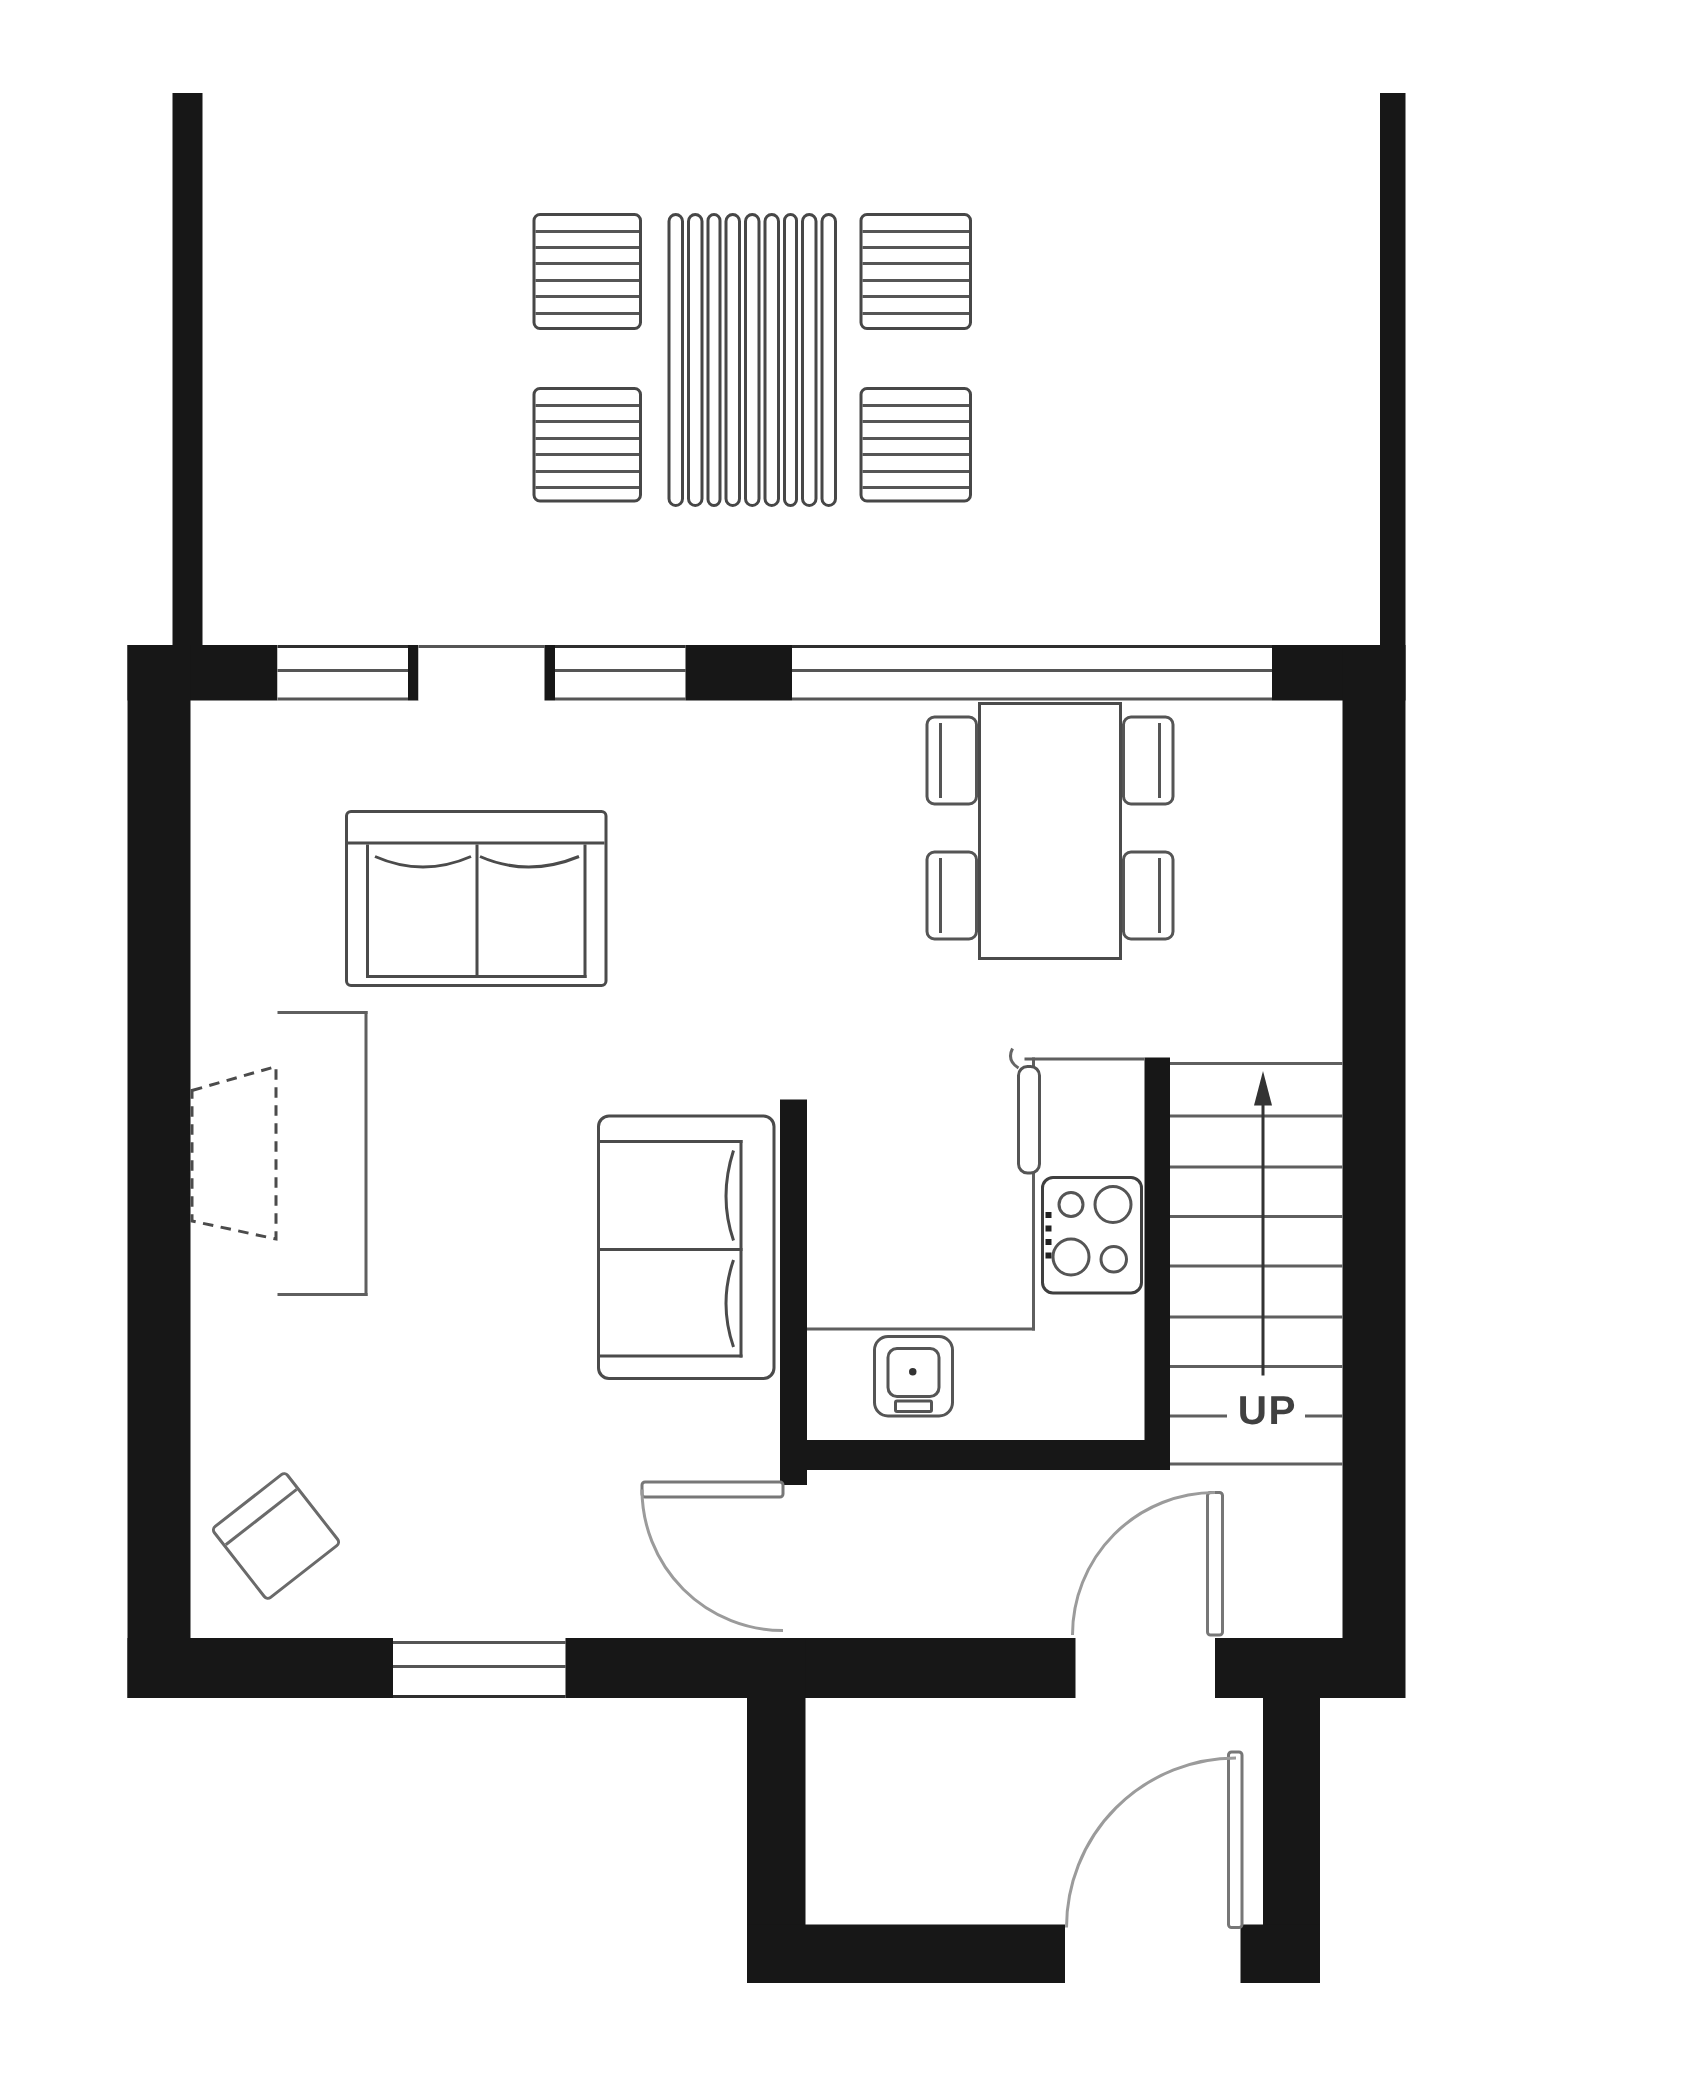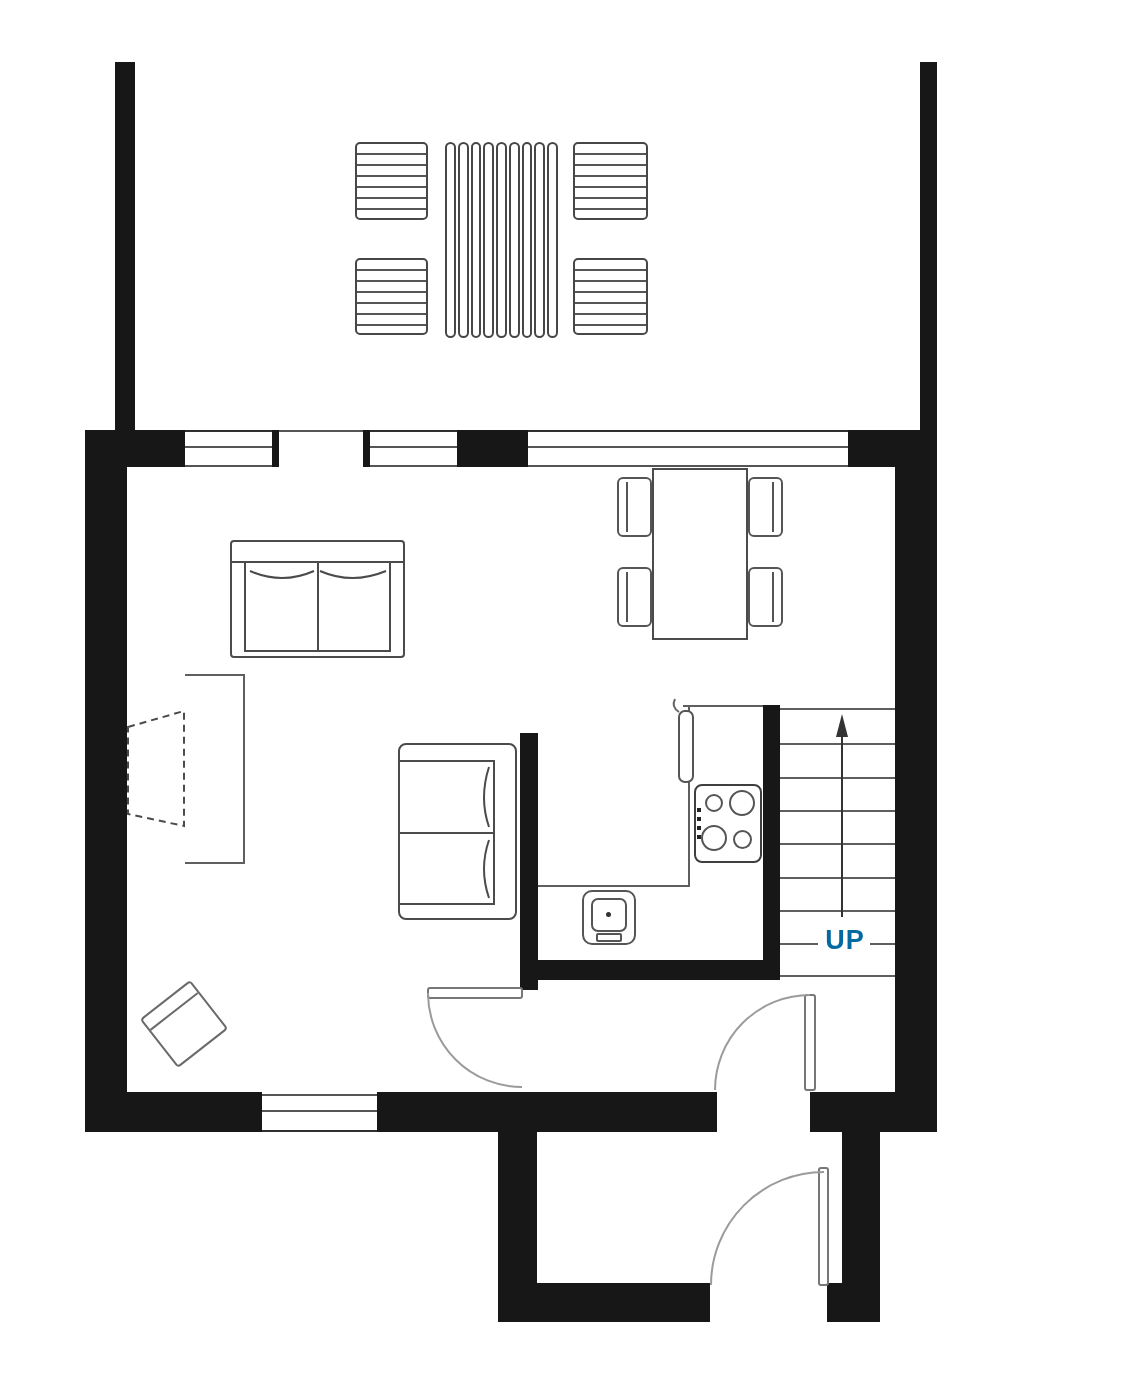--- a/index.html
+++ b/index.html
@@ -13,21 +13,21 @@
   .furn{position:absolute;background:#ffffff;border:2px solid #4b4b4b;}
   .chair{position:absolute;background:#ffffff;border:2px solid #555555;border-radius:6px;}
   .chair .back{position:absolute;top:3px;bottom:3px;width:2px;background:#555555;}
   .patio-chair{position:absolute;border:2px solid #474747;border-radius:5px;
     background:repeating-linear-gradient(180deg,#ffffff 0 9px,#565656 9px 11px);}
   .patio-table{position:absolute;display:flex;gap:2px;}
   .slat{flex:1;border:2px solid #474747;border-radius:6px;background:#fff;}
   .burner{position:absolute;border:2px solid #555;border-radius:50%;background:#fff;}
   .knob{position:absolute;width:4px;height:4px;background:#222;}
   #up-label{position:absolute;left:818px;top:925px;width:54px;text-align:center;
-    font-size:27px;font-weight:700;letter-spacing:1px;color:#0369a1;}
+    font-size:27px;font-weight:700;letter-spacing:1px;color:#404040;}
   svg{position:absolute;left:0;top:0;}
 </style>
 </head>
 <body>
 
 <div id="scene">
 
   <div class="wall" style="left:115px;top:62px;width:20px;height:368px;"></div>
   <div class="wall" style="left:920px;top:62px;width:17px;height:368px;"></div>
 

